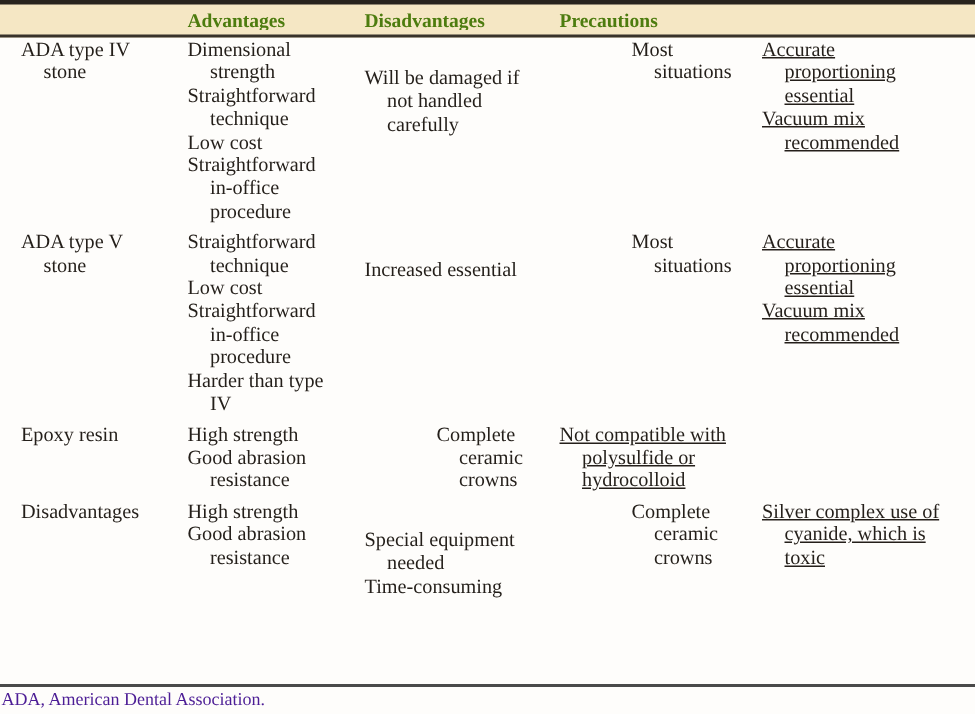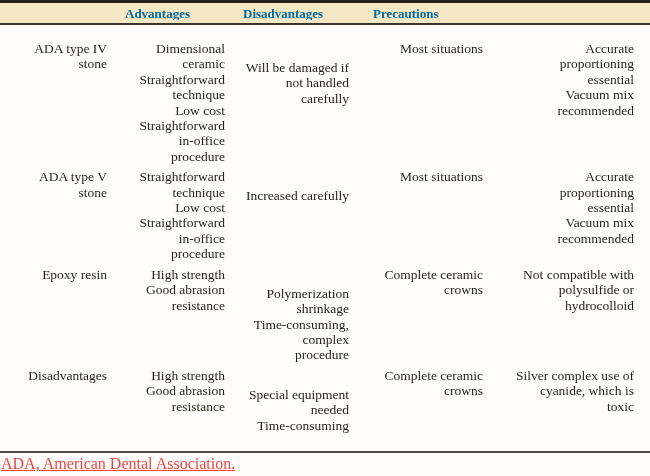--- a/index.html
+++ b/index.html
@@ -20,62 +20,60 @@
     border-top:3px solid #28231d;
     border-bottom:2px solid #39332b;
     align-items:center;
     height:25px;
     box-sizing:border-box;
     flex:0 0 auto;
   }
   .header-cell{
     font-size:13px;
     font-weight:bold;
-    color:#0369a1;
+    color:#4d7c0f;
     line-height:1;
     white-space:nowrap;
     overflow:hidden;
   }
   
   .body{
     flex:1 1 auto;
-    padding-top:16px;
+    padding-top:0;
     overflow:hidden;
-    text-align:right;
   }
   .row{
     display:grid;
     grid-template-columns:125px 118px 130px 135px 142px;
     margin-bottom:5px;
   }
   .cell{
     box-sizing:border-box;
     font-size:13.5px;
     line-height:15.4px;
   }
   .cell.c0{padding-left:14px;padding-right:18px;}
   .cell.c1{padding-right:18px;}
   .cell.c2{padding-right:24px;margin-top:19px;}
-  .cell.c3{padding-right:25px;}
-  .cell.c4{padding-right:16px;}
+  .cell.c3{padding-right:25px;margin-left:48px;}
+  .cell.c4{padding-right:16px;text-decoration:underline;}
   .item{
     padding-left:15px;
     text-indent:-15px;
   }
   
   .footnote-block{
     flex:0 0 auto;
     border-top:2px solid #4a4a4a;
     padding:2px 0 3px 1px;
   }
   .footnote{
-    font-size:16px;
-    color:#ef4444;
+    font-size:12px;
+    color:#4c1d95;
     line-height:1.1;
-    text-decoration:underline;
   }
 </style>
 </head>
 <body>
 
 <div class="sheet">
 
   <div class="header-row">
     <div class="header-cell"></div>
     <div class="header-cell">Advantages</div>
@@ -83,21 +81,21 @@
     <div class="header-cell">Precautions</div>
   </div>
 
   <div class="body">
 
     <div class="row">
       <div class="cell c0">
         <div class="item">ADA type IV stone</div>
       </div>
       <div class="cell c1">
-        <div class="item">Dimensional ceramic</div>
+        <div class="item">Dimensional strength</div>
         <div class="item">Straightforward technique</div>
         <div class="item">Low cost</div>
         <div class="item">Straightforward in-office procedure</div>
       </div>
       <div class="cell c2">
         <div class="item">Will be damaged if not handled carefully</div>
       </div>
       <div class="cell c3">
         <div class="item">Most situations</div>
       </div>
@@ -108,44 +106,41 @@
     </div>
 
     <div class="row">
       <div class="cell c0">
         <div class="item">ADA type V stone</div>
       </div>
       <div class="cell c1">
         <div class="item">Straightforward technique</div>
         <div class="item">Low cost</div>
         <div class="item">Straightforward in-office procedure</div>
+        <div class="item">Harder than type IV</div>
       </div>
       <div class="cell c2">
-        <div class="item">Increased carefully</div>
+        <div class="item">Increased essential</div>
       </div>
       <div class="cell c3">
         <div class="item">Most situations</div>
       </div>
       <div class="cell c4">
         <div class="item">Accurate proportioning essential</div>
         <div class="item">Vacuum mix recommended</div>
       </div>
     </div>
 
     <div class="row">
       <div class="cell c0">
         <div class="item">Epoxy resin</div>
       </div>
       <div class="cell c1">
         <div class="item">High strength</div>
         <div class="item">Good abrasion resistance</div>
-      </div>
-      <div class="cell c2">
-        <div class="item">Polymerization shrinkage</div>
-        <div class="item">Time-consuming, complex procedure</div>
       </div>
       <div class="cell c3">
         <div class="item">Complete ceramic crowns</div>
       </div>
       <div class="cell c4">
         <div class="item">Not compatible with polysulfide or hydrocolloid</div>
       </div>
     </div>
 
     <div class="row">

